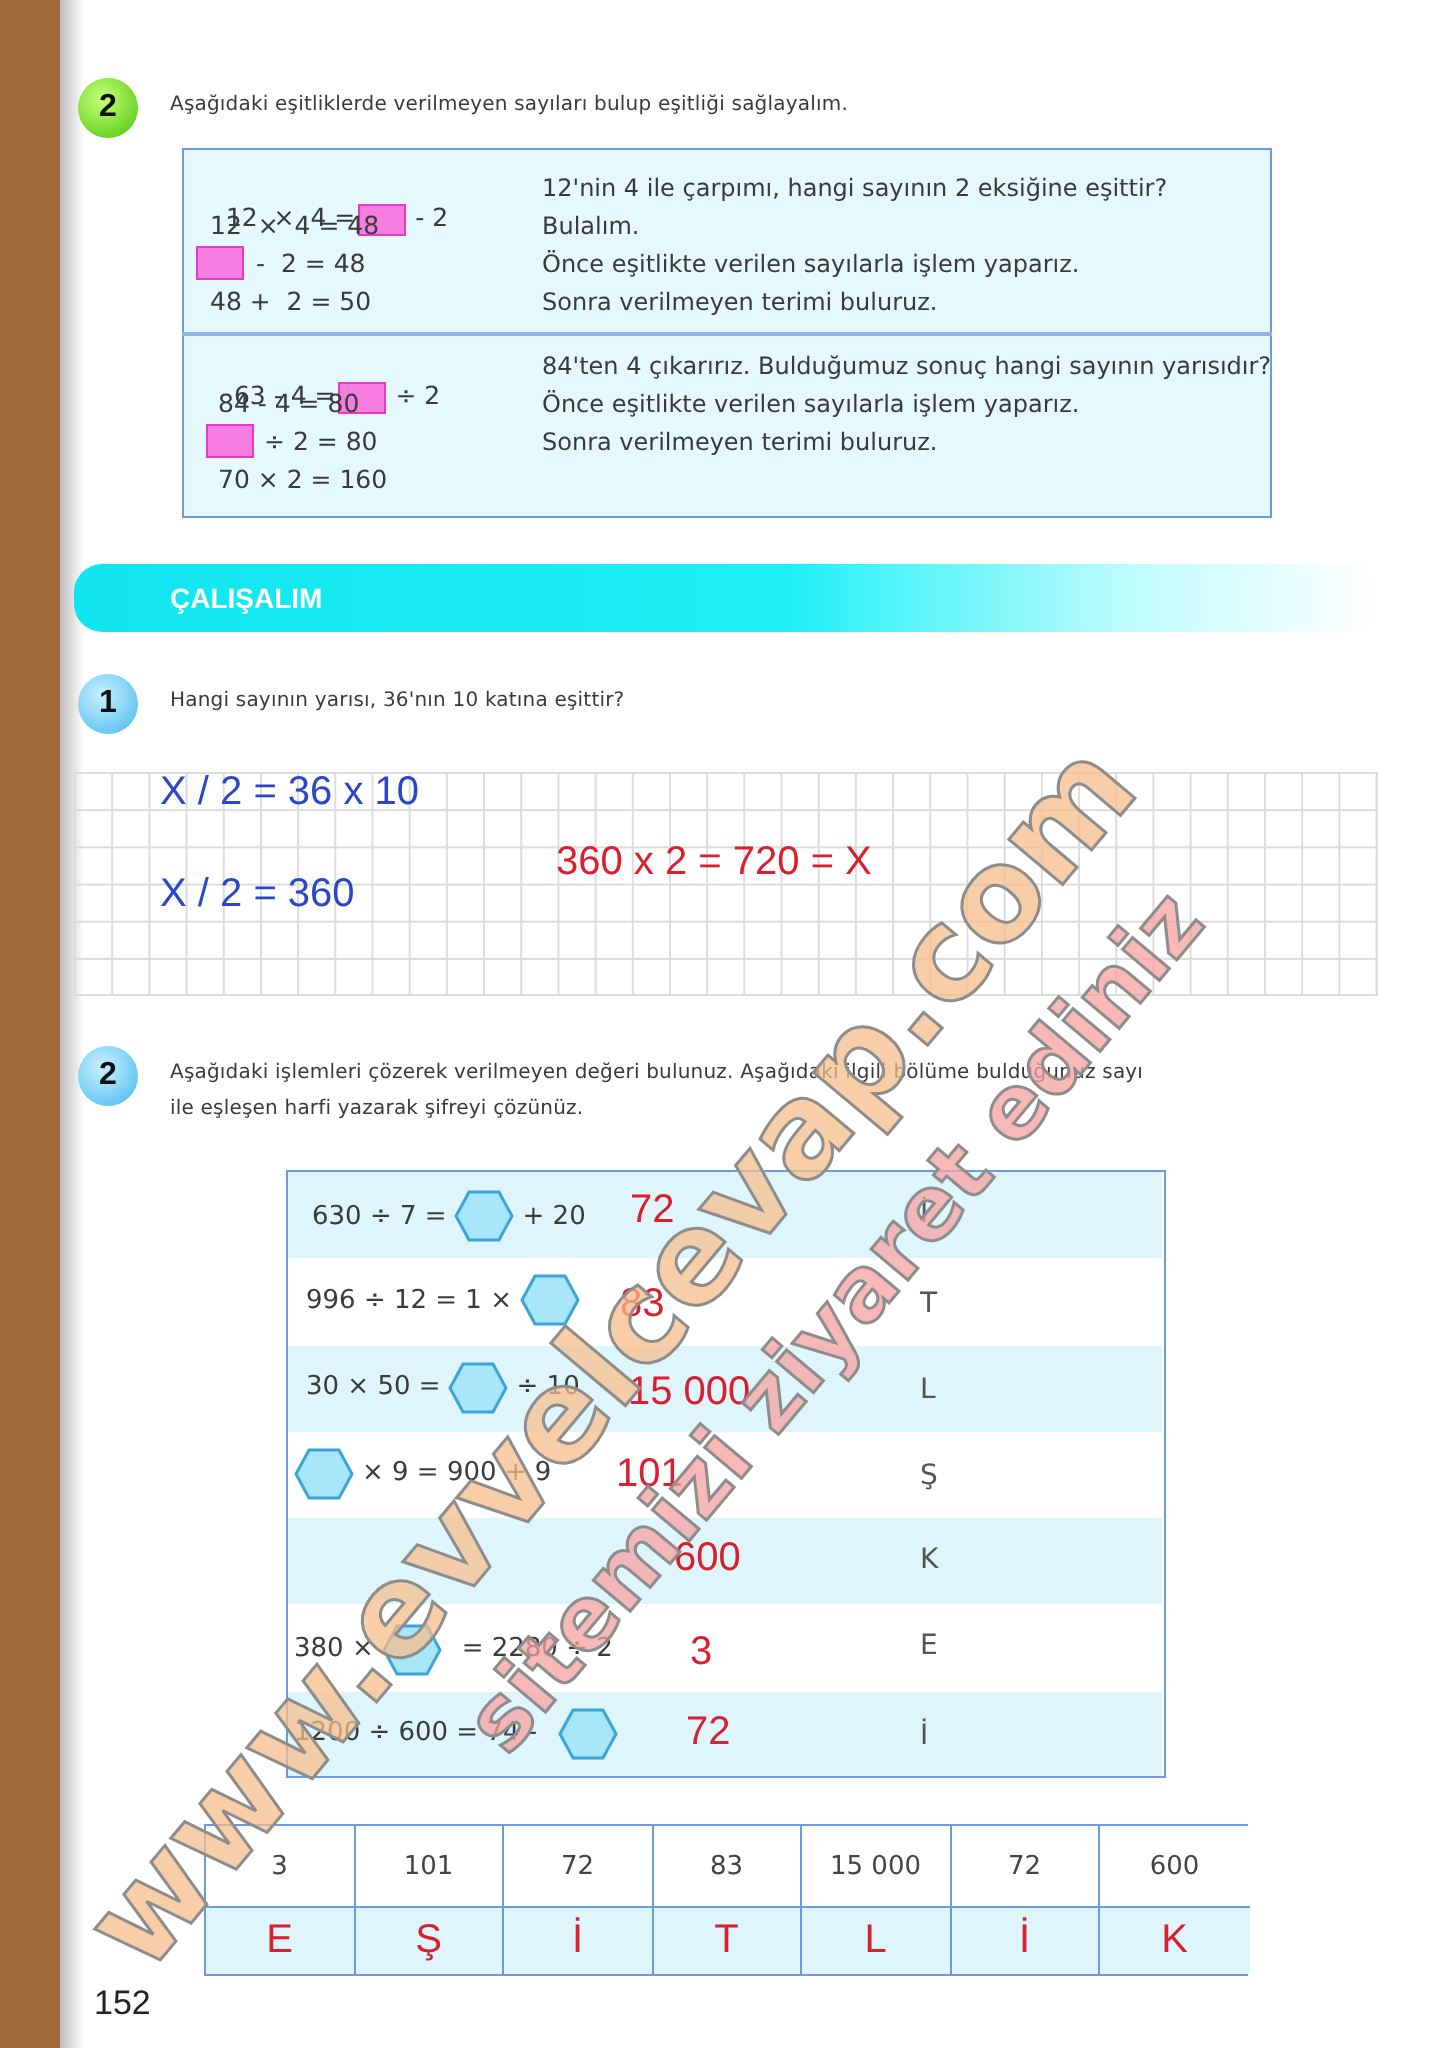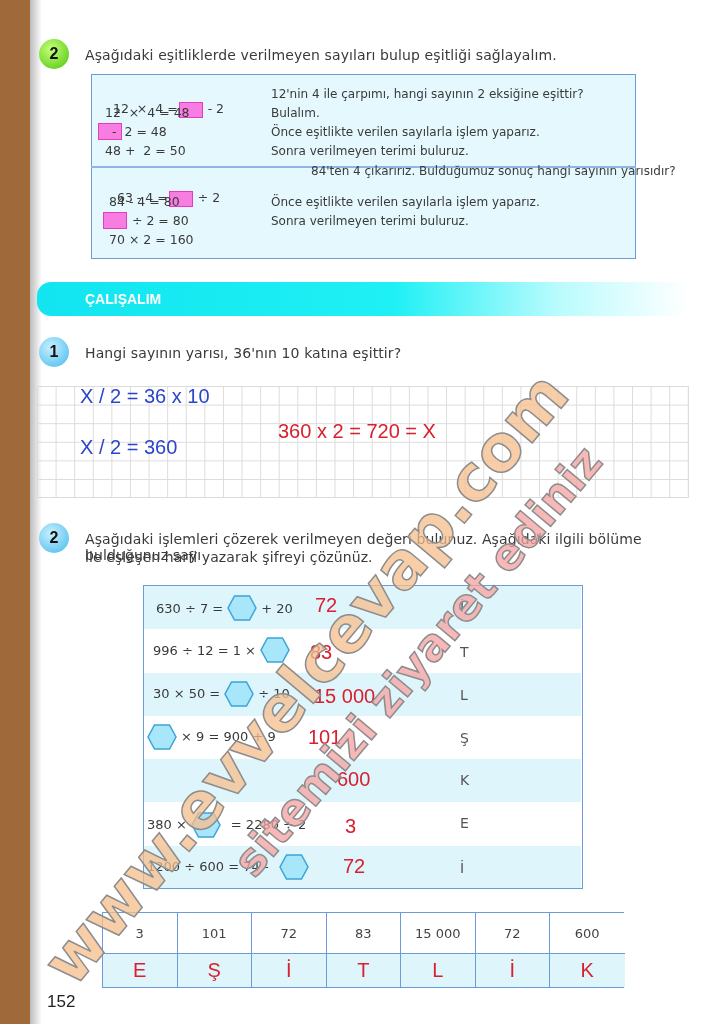--- a/index.html
+++ b/index.html
@@ -9,21 +9,21 @@
     .spine { position: absolute; left: 0; top: 0; width: 30px; height: 1024px; background: #a0693a; }
     .spine-shadow { position: absolute; left: 30px; top: 0; width: 12px; height: 1024px;
       background: linear-gradient(to right, #bdbdbd, #ffffff); }
 
     .badge { position: absolute; width: 30px; height: 30px; border-radius: 50%;
       display: flex; align-items: center; justify-content: center;
       font-family: "Liberation Sans", sans-serif; font-weight: bold; font-size: 16px; color: #111; }
     .badge.green { background: radial-gradient(circle at 40% 35%, #c8ff7a, #6fd629 70%, #52b81a); }
     .badge.blue { background: radial-gradient(circle at 40% 35%, #c9f0ff, #6cc9f2 70%, #3fb0e3); }
 
-    .qtext { position: absolute; font-size: 14px; color: #3a3a3a; letter-spacing: 0.1px; }
+    .qtext { position: absolute; font-size: 10px; color: #3a3a3a; letter-spacing: 0.1px; }
 
     
     .example-box { position: absolute; left: 91px; top: 74px; width: 545px; height: 185px;
       background: #e4f8fd; border: 1.5px solid #6b9bd8; }
     .example-divider { position: absolute; left: 91px; top: 166px; width: 545px; height: 1.5px; background: #8fb6e4; }
     .eq-line { position: absolute; font-size: 12.5px; color: #3a3a3a; white-space: pre; }
     .pink-box { display: inline-block; width: 24px; height: 16px; background: #f77ee0; border: 1.5px solid #e33bc7; vertical-align: middle; margin: 0 1px; }
     .pink-abs { position: absolute; width: 24px; height: 17px; background: #f77ee0; border: 1.5px solid #e33bc7; }
 
     
@@ -78,37 +78,37 @@
 <div class="qtext" style="left:85px;top:47px;">Aşağıdaki eşitliklerde verilmeyen sayıları bulup eşitliği sağlayalım.</div>
 
 <div class="example-box"></div>
 <div class="example-divider"></div>
 
 <div class="eq-line" style="left:105px;top:86px;">
   <span>12  ×  4 =</span><span class="pink-box"></span> <span>- 2</span>
 </div>
 <div class="eq-line" style="left:105px;top:105px;">12  ×  4 = 48</div>
 <div class="pink-abs" style="left:98px;top:123px;"></div>
-<div class="eq-line" style="left:112px;top:124px;">-  2 = 48</div>
+<div class="eq-line" style="left:128px;top:124px;">-  2 = 48</div>
 <div class="eq-line" style="left:105px;top:143px;">48 +  2 = 50</div>
 
 <div class="eq-line" style="left:271px;top:87px;font-size:12px;">12'nin 4 ile çarpımı, hangi sayının 2 eksiğine eşittir?</div>
 <div class="eq-line" style="left:271px;top:106px;font-size:12px;">Bulalım.</div>
 <div class="eq-line" style="left:271px;top:125px;font-size:12px;">Önce eşitlikte verilen sayılarla işlem yaparız.</div>
 <div class="eq-line" style="left:271px;top:144px;font-size:12px;">Sonra verilmeyen terimi buluruz.</div>
 
 <div class="eq-line" style="left:109px;top:175px;">
   <span>63 - 4 =</span><span class="pink-box"></span> <span>÷ 2</span>
 </div>
 <div class="eq-line" style="left:109px;top:194px;">84 - 4 = 80</div>
 <div class="pink-abs" style="left:103px;top:212px;"></div>
 <div class="eq-line" style="left:132px;top:213px;">÷ 2 = 80</div>
 <div class="eq-line" style="left:109px;top:232px;">70 × 2 = 160</div>
 
-<div class="eq-line" style="left:271px;top:164px;font-size:12px;margin-left:40px;">84'ten 4 çıkarırız. Bulduğumuz sonuç hangi sayının yarısıdır?</div>
+<div class="eq-line" style="left:271px;top:176px;font-size:12px;">84'ten 4 çıkarırız. Bulduğumuz sonuç hangi sayının yarısıdır?</div>
 <div class="eq-line" style="left:271px;top:195px;font-size:12px;">Önce eşitlikte verilen sayılarla işlem yaparız.</div>
 <div class="eq-line" style="left:271px;top:214px;font-size:12px;">Sonra verilmeyen terimi buluruz.</div>
 
 <div class="banner"></div>
 <div class="banner-title">ÇALIŞALIM</div>
 
 <div class="badge blue" style="left:39px;top:337px;">1</div>
 <div class="qtext" style="left:85px;top:345px;">Hangi sayının yarısı, 36'nın 10 katına eşittir?</div>
 
 <div class="grid"></div>

